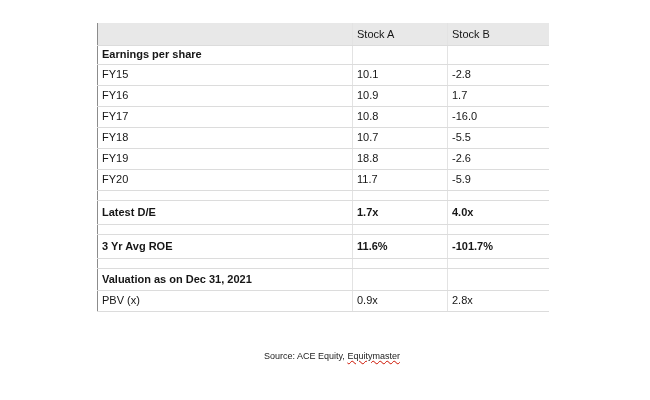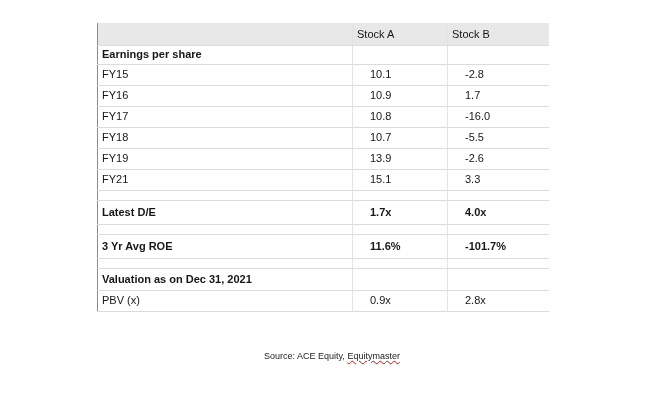--- a/index.html
+++ b/index.html
@@ -28,21 +28,21 @@
     vertical-align: middle;
     text-align: left;
     font-weight: 400;
     border-bottom: 1px solid #dcdcdc;
     border-right: 1px solid #e3e3e3;
     white-space: nowrap;
     overflow: hidden;
     line-height: 1.1;
   }
   table.cmp th:last-child, table.cmp td:last-child { border-right: none; }
-  table.cmp td.val { padding-left: 17px; }
+  table.cmp td.val { padding-left: 4px; }
   thead tr { height: 22px; }
   thead th { background: #e8e8e8; font-weight: 700; }
   tr.r-eps { height: 19px; }
   tr.r-fy  { height: 21px; margin-top: 36px; }
   tr.spacer { height: 10px; }
   tr.r-de, tr.r-roe { height: 24px; }
   tr.r-val { height: 22px; }
   tr.r-pe, tr.r-pbv { height: 21px; }
   tr.section td.lbl { font-weight: 700; }
   tr.metric td { font-weight: 700; margin-top: 28px; }
@@ -101,27 +101,27 @@
         <td class="val">10.8</td>
         <td class="val">-16.0</td>
       </tr>
       <tr class="r-fy">
         <td class="lbl">FY18</td>
         <td class="val">10.7</td>
         <td class="val">-5.5</td>
       </tr>
       <tr class="r-fy">
         <td class="lbl">FY19</td>
-        <td class="val">13.9</td>
+        <td class="val">18.8</td>
         <td class="val">-2.6</td>
       </tr>
       <tr class="r-fy">
-        <td class="lbl">FY21</td>
-        <td class="val">15.1</td>
-        <td class="val">3.3</td>
+        <td class="lbl">FY20</td>
+        <td class="val">11.7</td>
+        <td class="val">-5.9</td>
       </tr>
       <tr class="spacer">
         <td></td>
           <td></td>
           <td></td>
       </tr>
       <tr class="r-de metric">
         <td class="lbl">Latest D/E</td>
         <td class="val">1.7x</td>
         <td class="val">4.0x</td>

